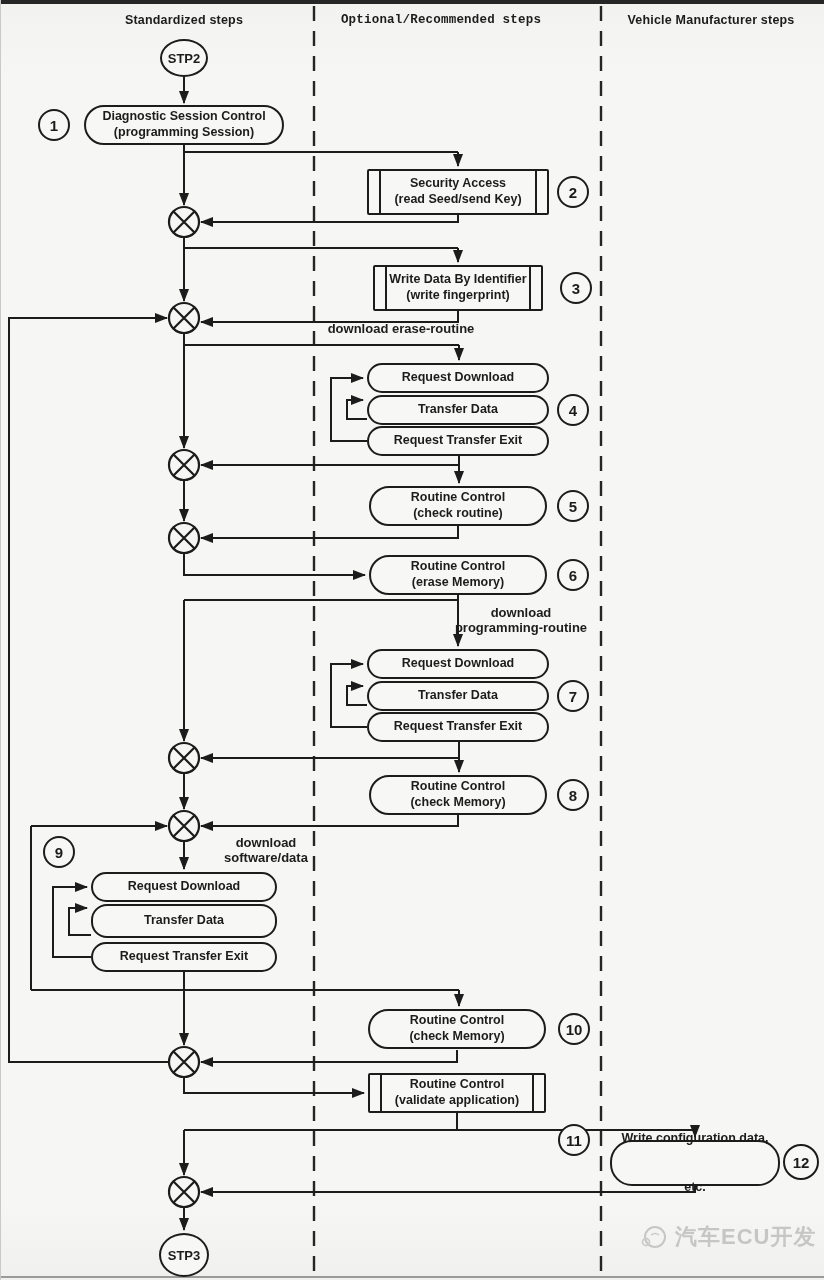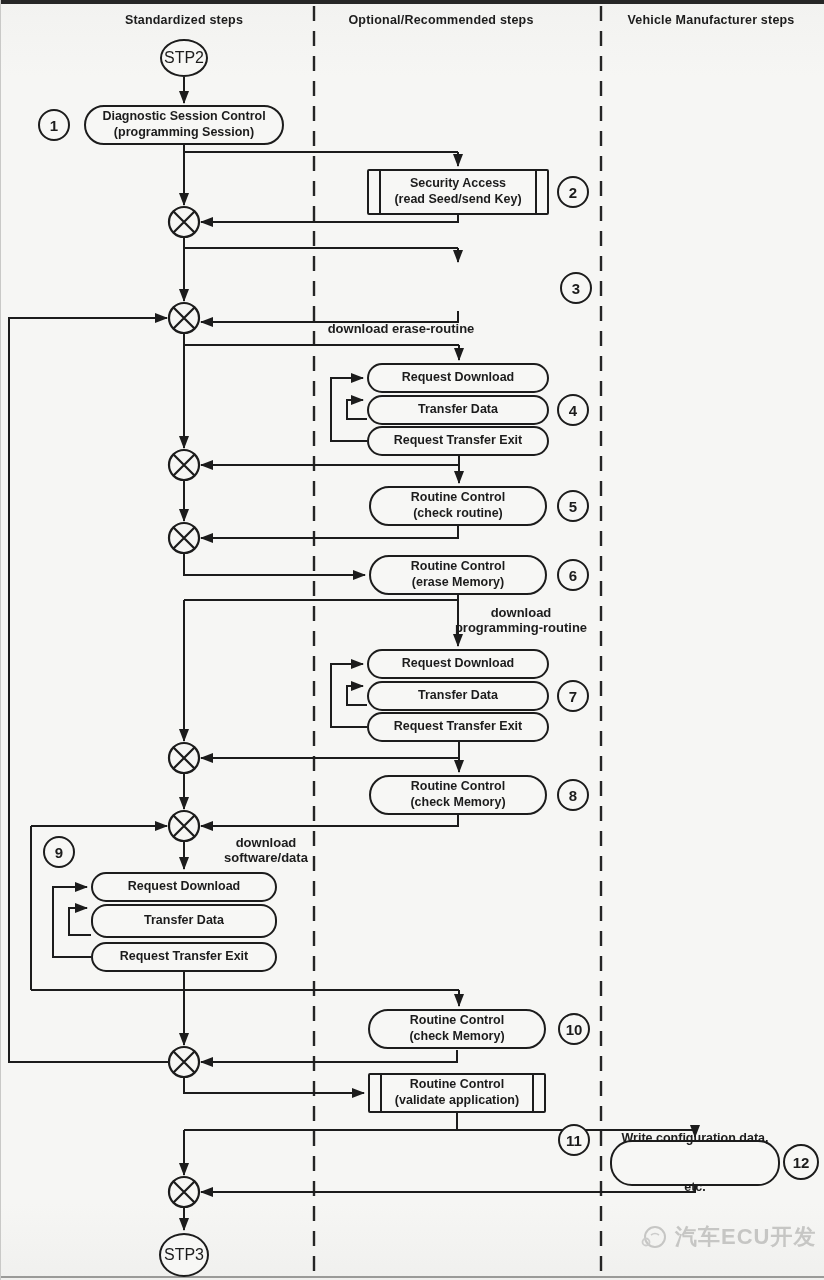--- a/index.html
+++ b/index.html
@@ -23,21 +23,21 @@
   .pill{border-radius:16px;}
   .subroutine{border-radius:2px;}
   .subroutine::before,.subroutine::after{
     content:"";position:absolute;top:0;bottom:0;width:2px;background:#1c1c1c;
   }
   .subroutine::before{left:10px;}
   .subroutine::after{right:10px;}
   .terminal{
     position:absolute;box-sizing:border-box;border:2px solid #1c1c1c;border-radius:50%;
     background:#f7f7f5;display:flex;align-items:center;justify-content:center;
-    font-size:16px;font-weight:normal;z-index:2;
+    font-size:13px;font-weight:bold;z-index:2;
   }
   .badge{
     position:absolute;box-sizing:border-box;border:2px solid #1c1c1c;border-radius:50%;
     background:#f7f7f5;display:flex;align-items:center;justify-content:center;
     font-size:15px;font-weight:bold;z-index:2;
   }
   .flabel{position:absolute;font-size:13px;font-weight:bold;text-align:center;line-height:1.15;z-index:2;}
   .note{position:absolute;font-size:12.5px;font-weight:bold;text-align:left;line-height:1.18;z-index:2;}
   .note span{display:block;}
   .watermark{position:absolute;display:flex;align-items:flex-start;gap:6px;z-index:3;}
@@ -142,38 +142,42 @@
       <path d="M456,1113 V1130"></path>
       <path d="M183,1130 H694"></path>
       <path d="M183,1130 V1175" marker-end="url(#ah)"></path>
       <path d="M694,1130 V1137" marker-end="url(#ah)"></path>
       <path d="M694,1186 V1192 H200" marker-end="url(#ah)"></path>
       <path d="M183,1207 V1230" marker-end="url(#ah)"></path>
     </g>
   </svg>
 
   <div class="hd" style="left:83px;top:13px;width:200px;">Standardized steps</div>
-  <div class="hd" style="left:330px;top:13px;width:220px;">Optional/Recommended steps</div>
+  <div class="hd" style="left:330px;top:13px;width:220px;font-family:Liberation Mono, monospace;">Optional/Recommended steps</div>
   <div class="hd" style="left:600px;top:13px;width:220px;">Vehicle Manufacturer steps</div>
 
   <div class="terminal" style="left:159px;top:39px;width:48px;height:38px;">STP2</div>
   <div class="terminal" style="left:158px;top:1233px;width:50px;height:44px;">STP3</div>
 
   <div class="badge" style="left:37px;top:109px;width:32px;height:32px;">1</div>
   <div class="node subroutine" style="left:366px;top:169px;width:182px;height:46px;">
     <span>Security Access</span>
     <span>(read Seed/send Key)</span>
   </div>
 
   <div class="node stadium" style="left:83px;top:105px;width:200px;height:40px;">
     <span>Diagnostic Session Control</span>
     <span>(programming Session)</span>
   </div>
   <div class="badge" style="left:556px;top:176px;width:32px;height:32px;">2</div>
 
+  <div class="node subroutine" style="left:372px;top:265px;width:170px;height:46px;">
+    <span>Write Data By Identifier</span>
+    <span>(write fingerprint)</span>
+  </div>
   <div class="badge" style="left:559px;top:272px;width:32px;height:32px;">3</div>
 
   <div class="flabel" style="left:300px;top:322px;width:200px;">download erase-routine</div>
 
   <div class="node pill" style="left:366px;top:363px;width:182px;height:30px;">
     <span>Request Download</span>
   </div>
   <div class="node pill" style="left:366px;top:395px;width:182px;height:30px;">
     <span>Transfer Data</span>
   </div>

